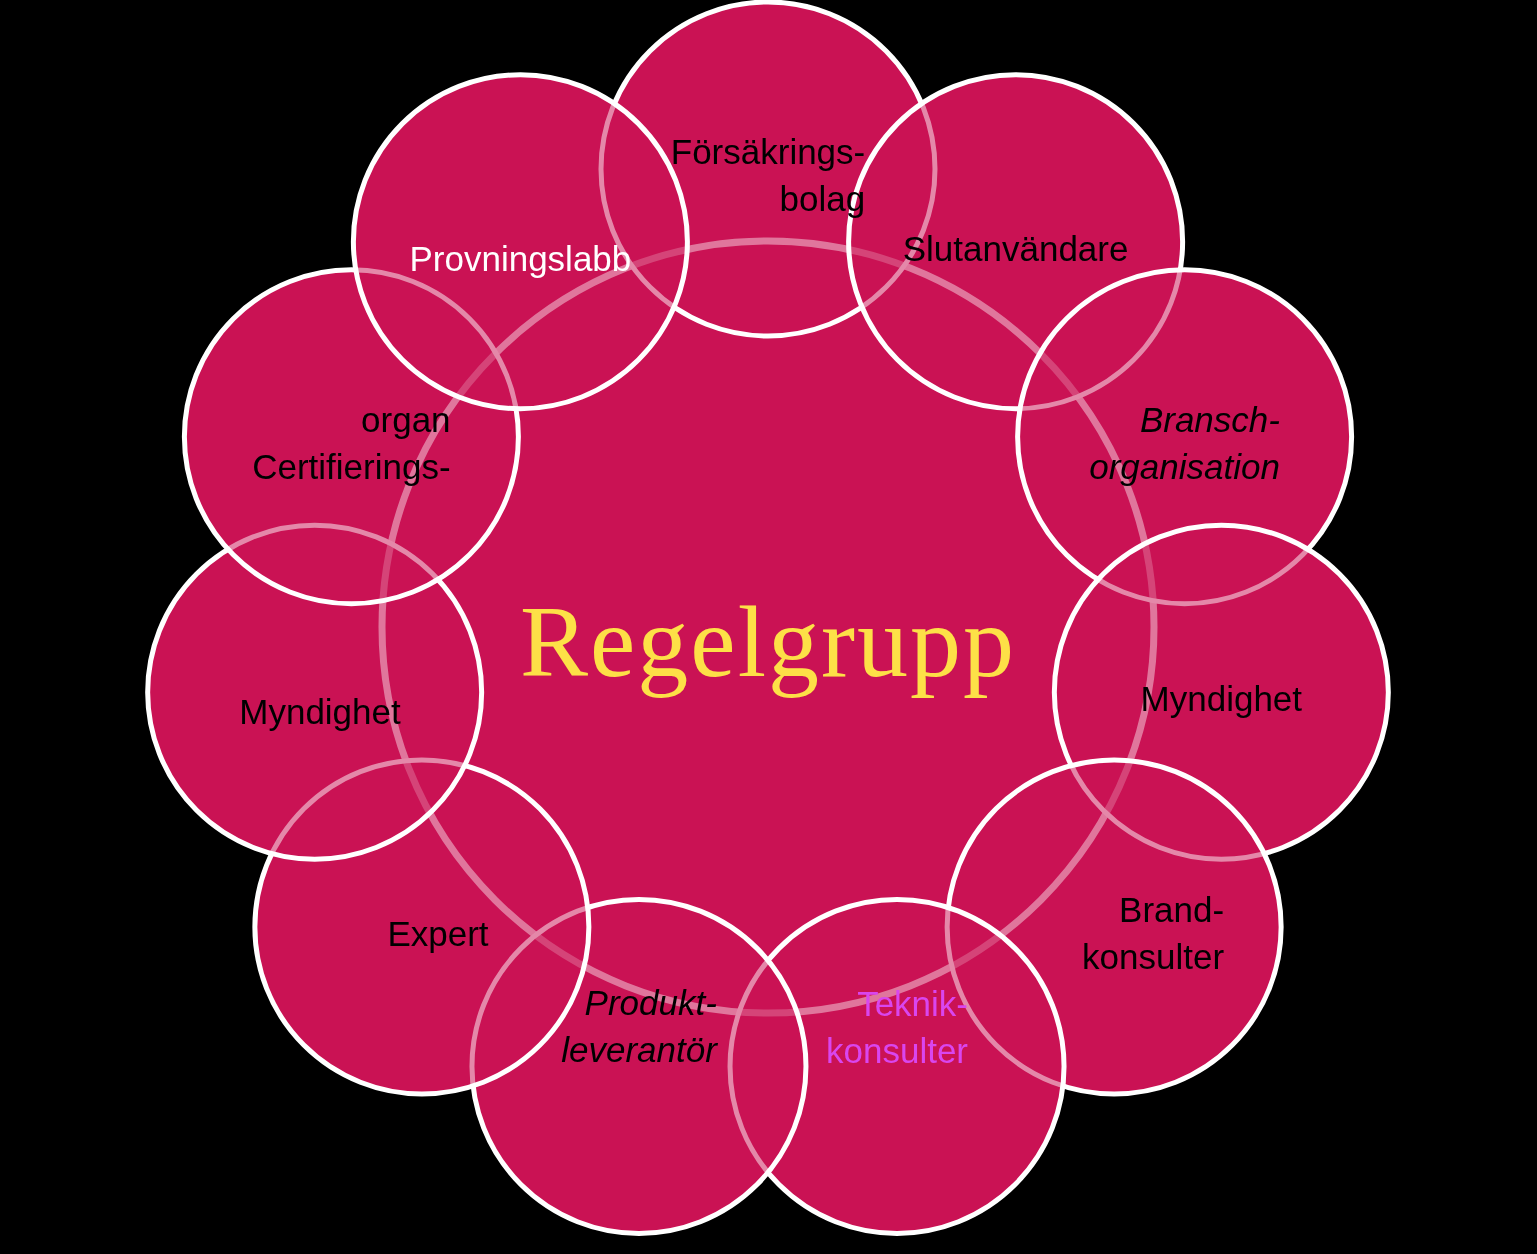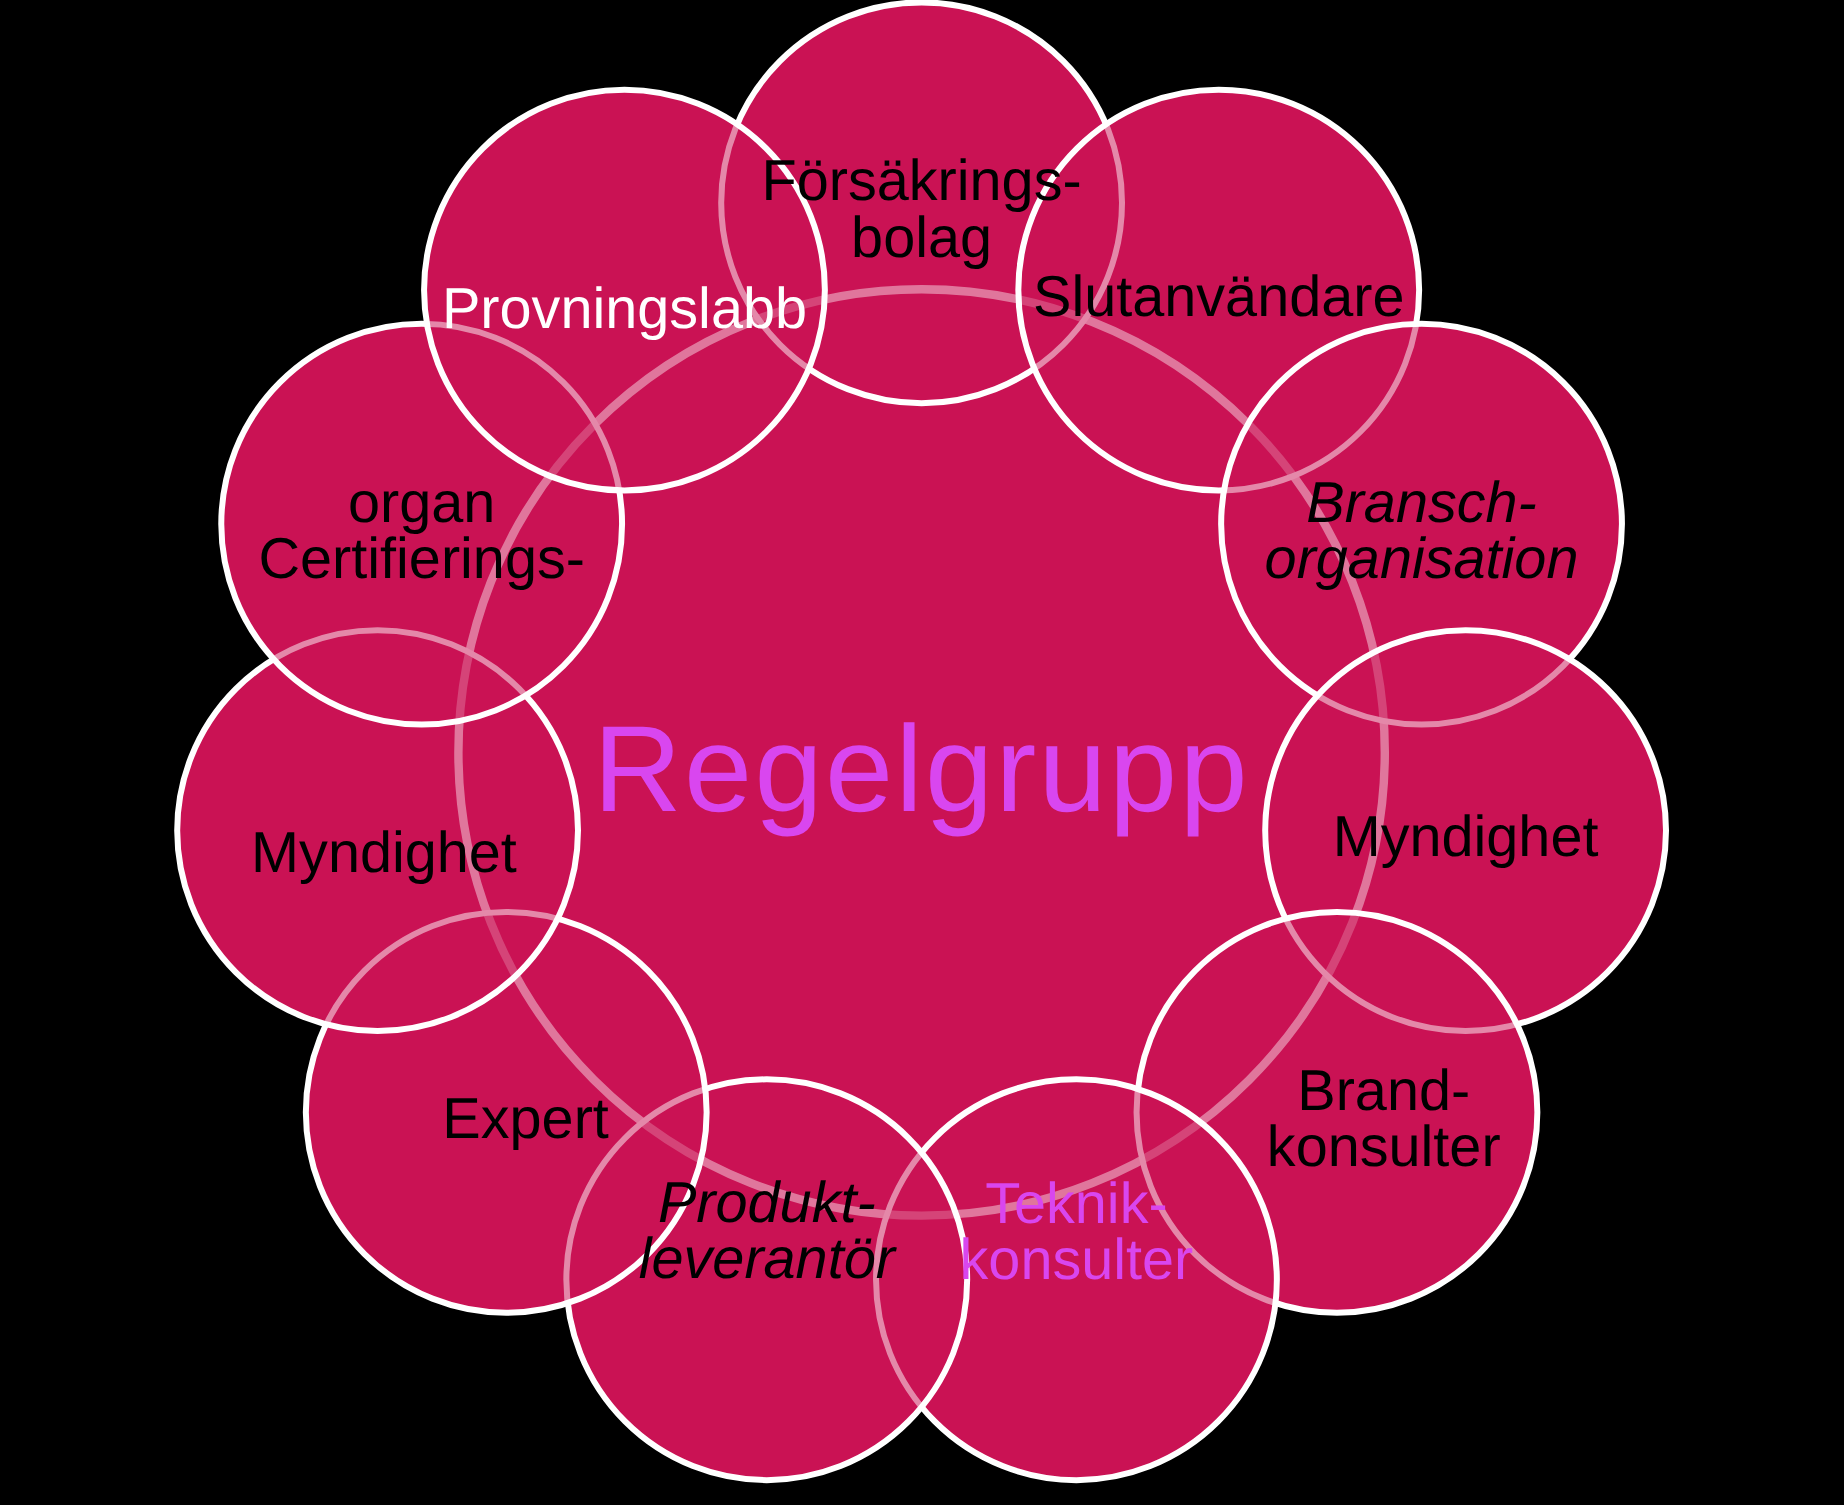--- a/index.html
+++ b/index.html
@@ -15,22 +15,22 @@
     font-family: "Liberation Sans", sans-serif;
   }
   #diagram-svg {
     position: absolute;
     left: 0;
     top: 0;
   }
   .node-label {
     position: absolute;
     transform: translate(-50%, -50%);
-    text-align: center;
-    font-size: 48px;
+    text-align: right;
+    font-size: 35px;
     line-height: 47px;
     color: #000;
     white-space: nowrap;
     z-index: 2;
   }
   .center-title {
     position: absolute;
     left: 768px;
     top: 641px;
     transform: translate(-50%, -50%);
@@ -76,21 +76,21 @@
       <circle cx="421.86669494574977" cy="926.9262161469406" r="167" fill="#CA1254" fill-opacity="0.5" stroke="none"></circle>
       <circle cx="421.86669494574977" cy="926.9262161469406" r="167" fill="none" stroke="#FFFFFF" stroke-width="5"></circle>
       <circle cx="314.6617796185328" cy="692.1801959291646" r="167" fill="#CA1254" fill-opacity="0.5" stroke="none"></circle>
       <circle cx="314.6617796185328" cy="692.1801959291646" r="167" fill="none" stroke="#FFFFFF" stroke-width="5"></circle>
       <circle cx="351.3885461276306" cy="436.739924045136" r="167" fill="#CA1254" fill-opacity="0.5" stroke="none"></circle>
       <circle cx="351.3885461276306" cy="436.739924045136" r="167" fill="none" stroke="#FFFFFF" stroke-width="5"></circle>
       <circle cx="520.386505605336" cy="241.7058819633192" r="167" fill="#CA1254" fill-opacity="0.5" stroke="none"></circle>
       <circle cx="520.386505605336" cy="241.7058819633192" r="167" fill="none" stroke="#FFFFFF" stroke-width="5"></circle>
     </svg>
   <div id="labels">
-    <div class="center-title" style="color: #d946ef;">Regelgrupp</div>
+    <div class="center-title" style="color: #fde047; font-family: Liberation Serif, serif;">Regelgrupp</div>
   <div class="node-label" style="left: 768px; top: 175px; color: rgb(0, 0, 0);">
         <div>Försäkrings-</div>
         <div>bolag</div>
       </div>
       <div class="node-label" style="left: 1015.6px; top: 247.7px; color: rgb(0, 0, 0);">
         <div>Slutanvändare</div>
       </div>
       <div class="node-label" style="left: 1184.6px; top: 442.7px; color: rgb(0, 0, 0); font-style: italic;">
         <div>Bransch-</div>
         <div>organisation</div>

